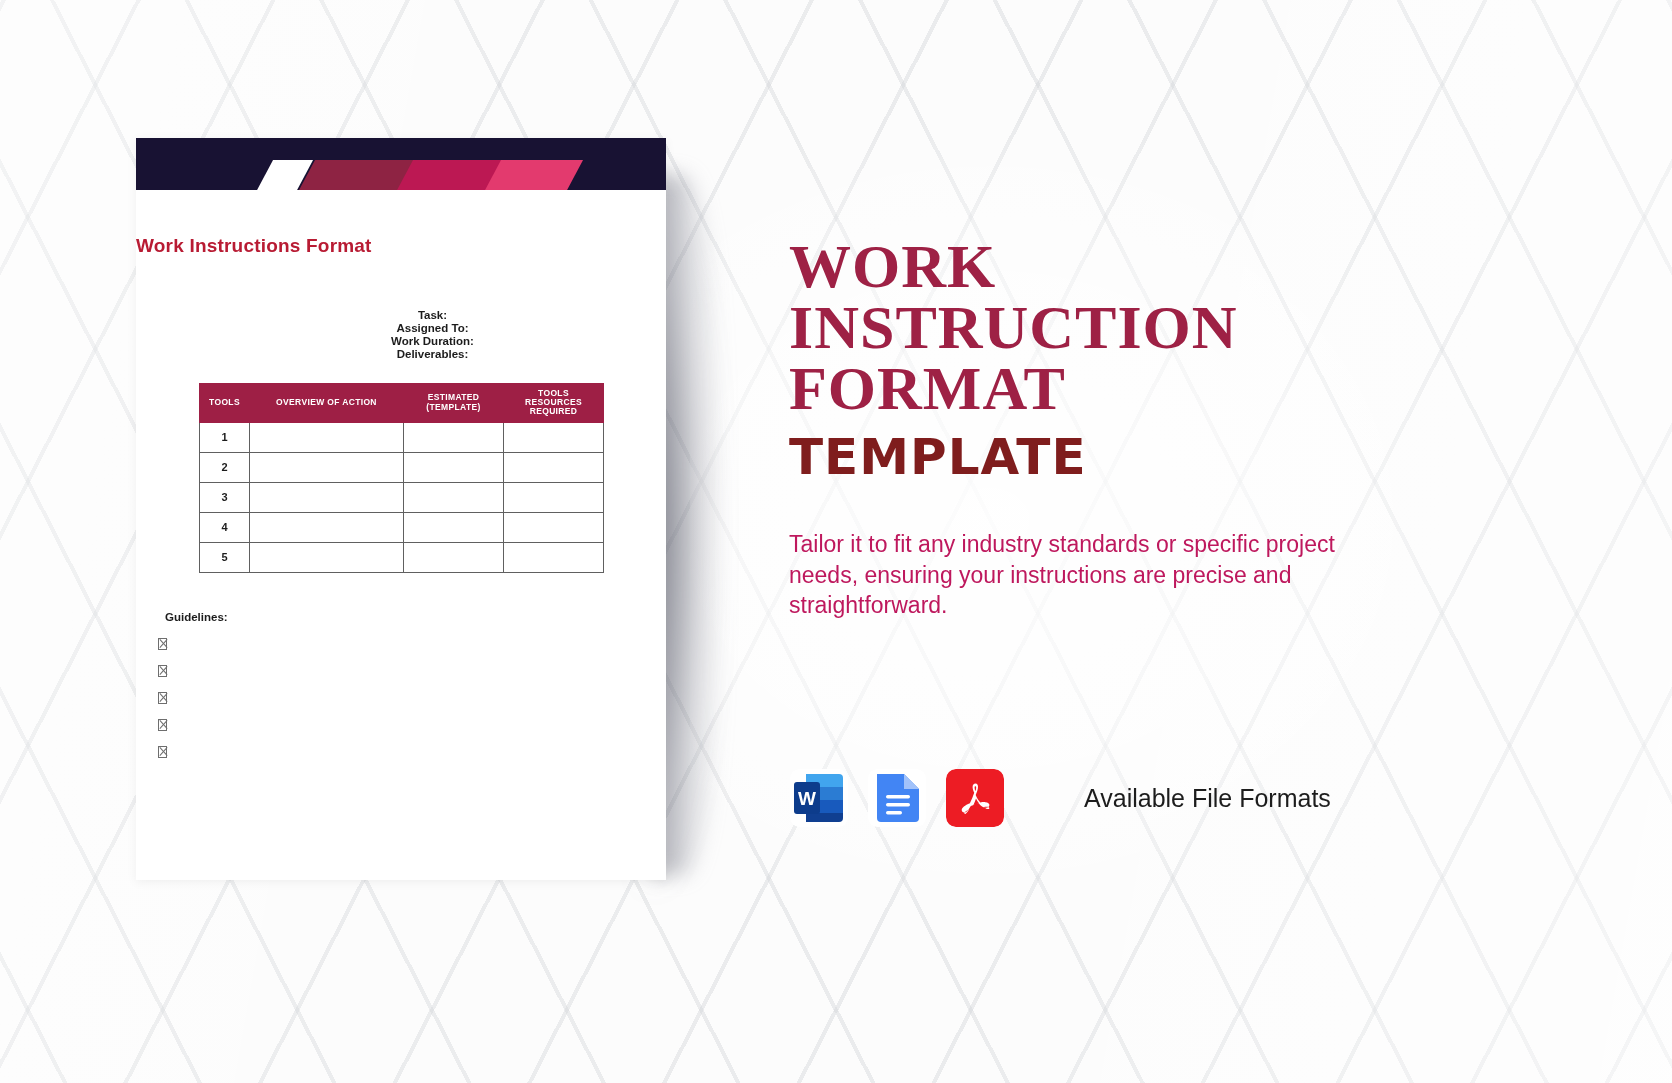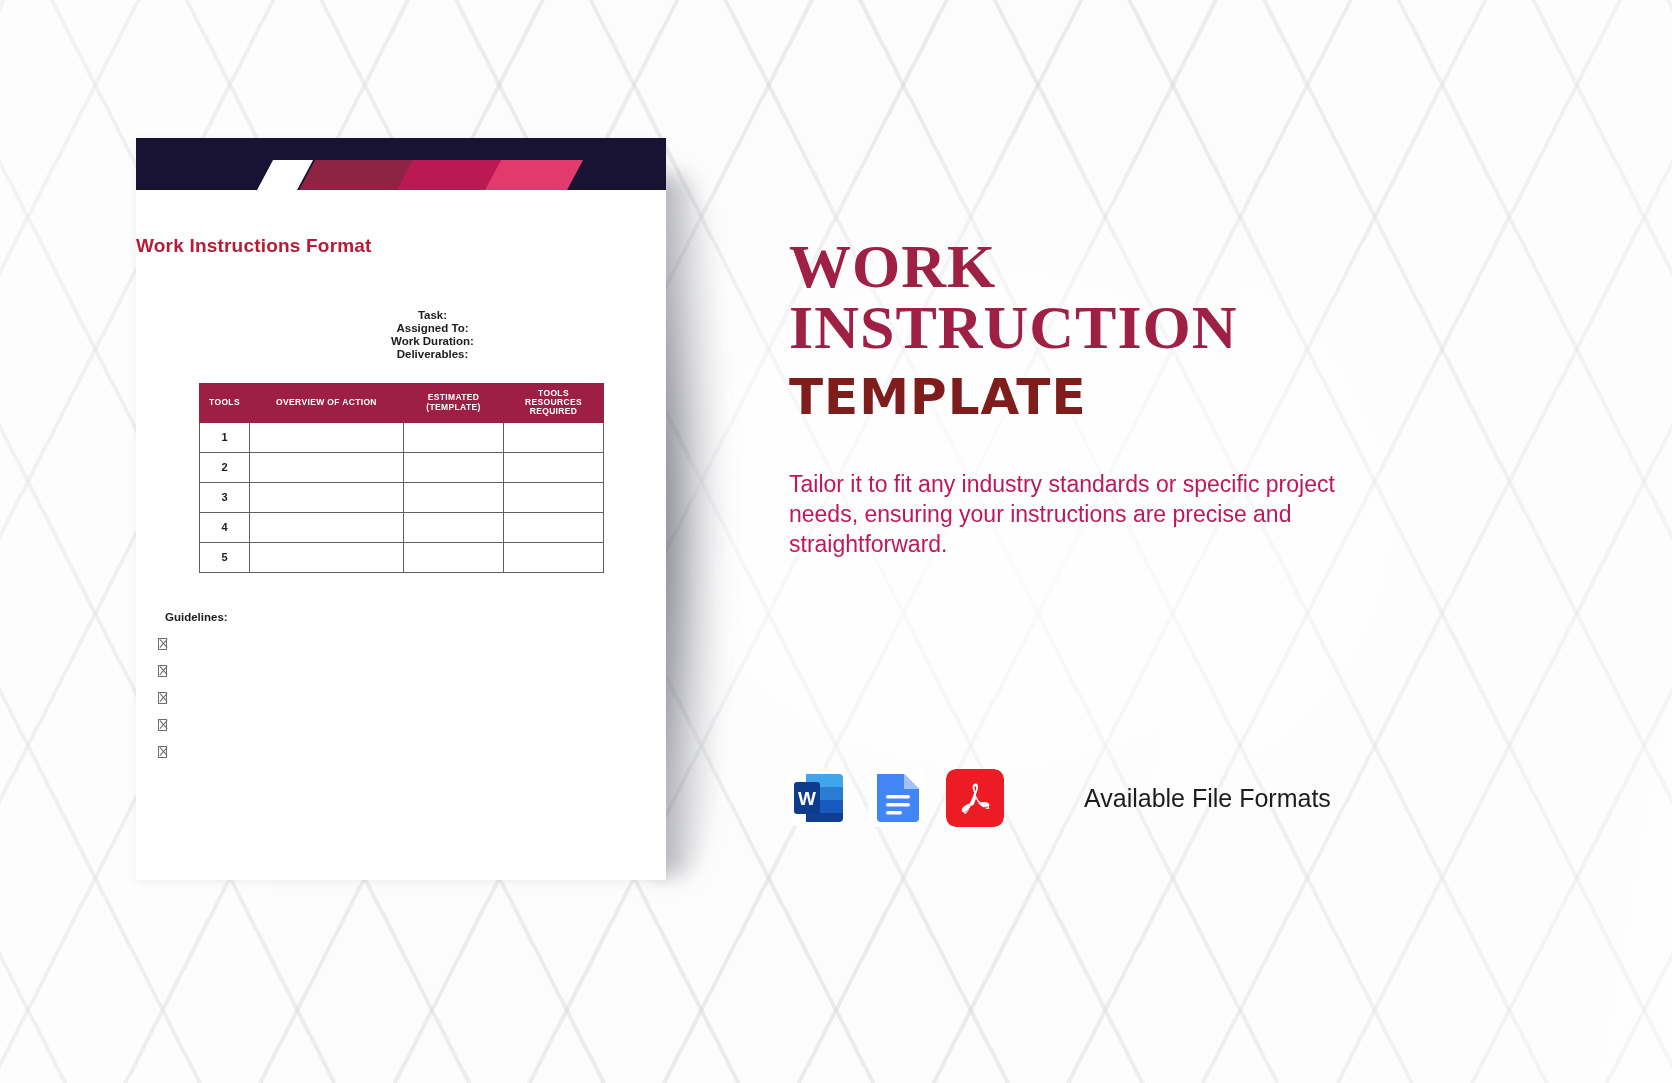--- a/index.html
+++ b/index.html
@@ -356,20 +356,21 @@
       <li><span class="tofu"></span></li>
       <li><span class="tofu"></span></li>
     </ul>
 
   </div>
 
   <div id="promo">
     <div class="promo-title">
       <div>WORK</div>
       <div>INSTRUCTION</div>
+      <div>FORMAT</div>
     </div>
     <div class="promo-sub">TEMPLATE</div>
     <p class="promo-desc">Tailor it to fit any industry standards or specific project needs, ensuring your instructions are precise and straightforward.</p>
   </div>
 
   <div id="formats">
 
     <div class="fmt-icon">
       <svg viewBox="0 0 58 58" width="58" height="58" aria-hidden="true">
         <rect x="0" y="0" width="58" height="58" rx="9" fill="#ffffff"></rect>

